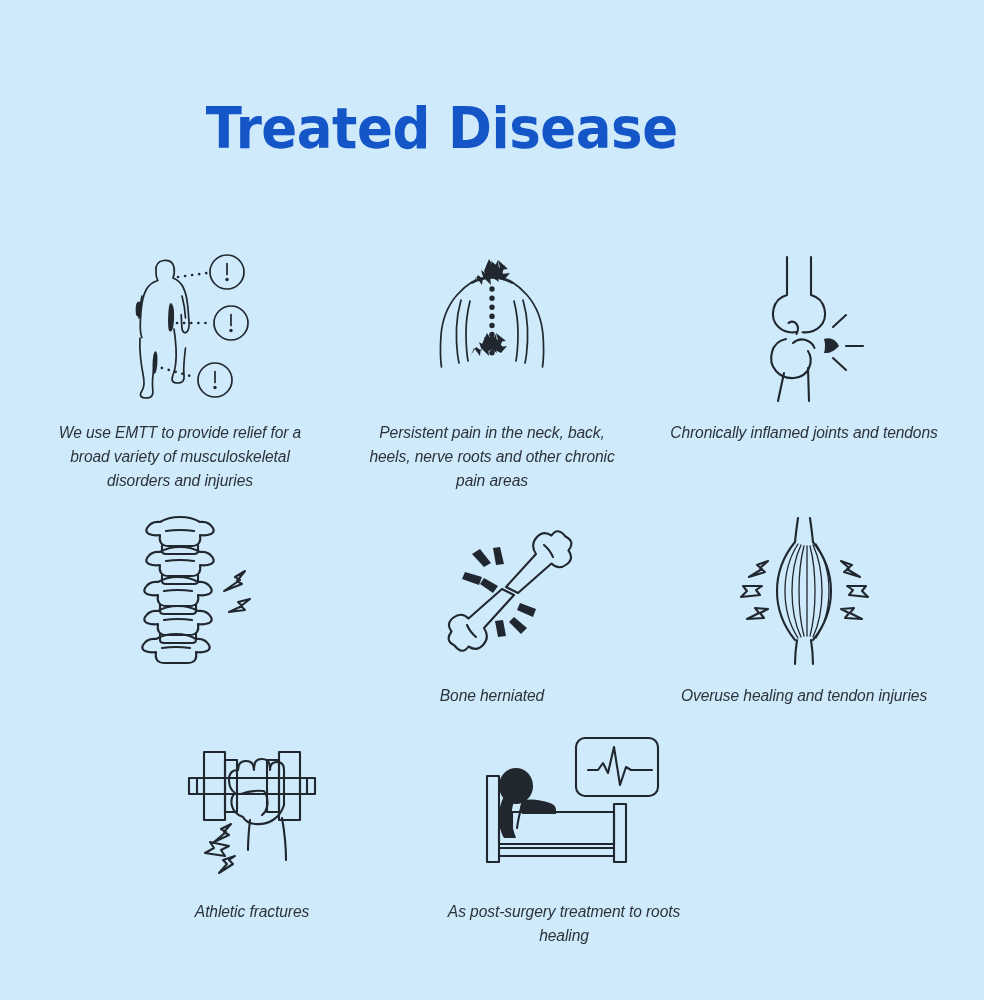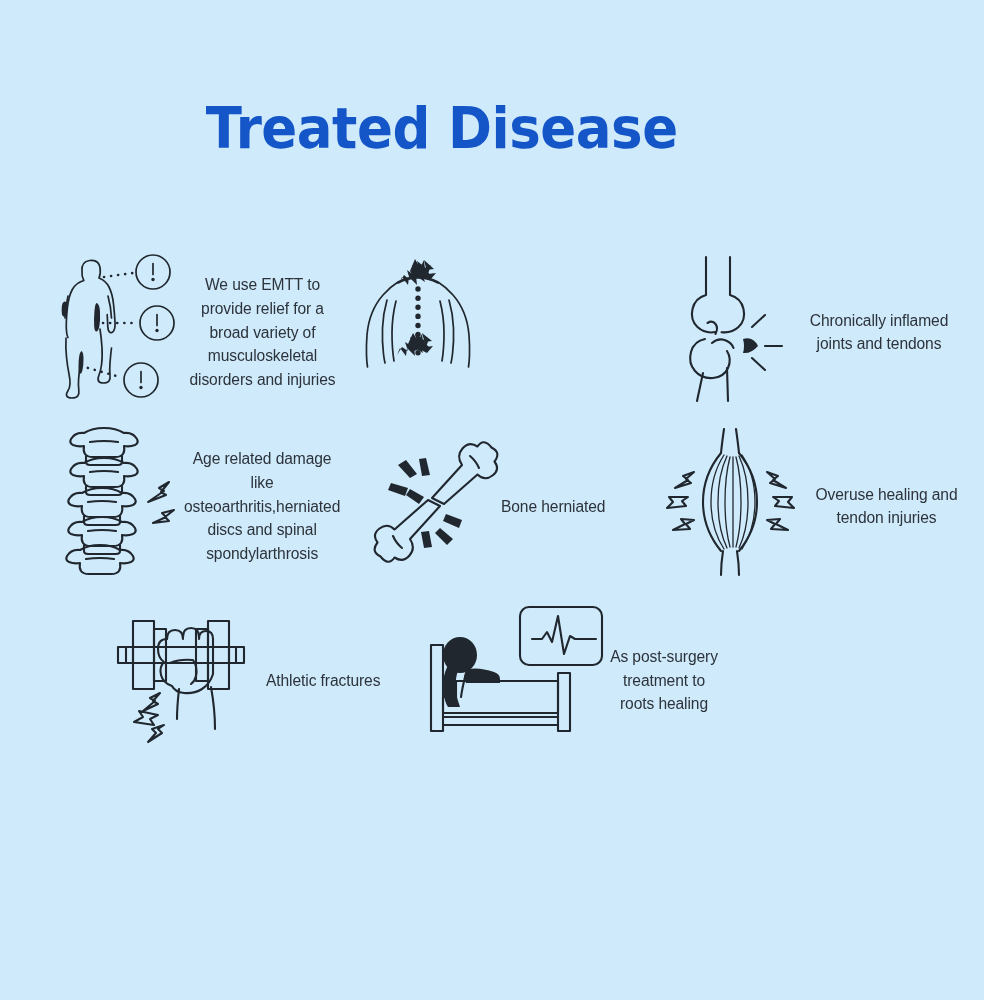--- a/index.html
+++ b/index.html
@@ -50,21 +50,23 @@
     width: 100%;
   }
   .row-1 { margin-top: 48px; }
   .row-2 { margin-top: 14px; }
   .row-3 { margin-top: 14px; }
 
   .card {
     flex: 0 0 312px;
     width: 312px;
     display: flex;
+    flex-direction: column;
     align-items: center;
+    font-style: italic;
   }
   .row-3 .card:first-child { margin-left: 72px; }
 
   .icon-box {
     height: 160px;
     display: flex;
     align-items: flex-end;
     justify-content: center;
   }
   .icon-box svg { display: block; overflow: visible; }
@@ -167,20 +169,21 @@
 
             <path class="ln-dot" style="stroke-width:5.4; stroke-dasharray:0.1 9;" d="M82 36 L82 104"></path>
 
             <path class="sld" d="M68 22 l6 5 l-3 -10 l8 6 l-3 -11 l7 5 l-2 -9 l9 7 l-2 -8 l10 9 l-8 1 l6 7 l-10 -3 l3 8 l-9 -6 l1 9 l-8 -8 l-1 8 l-6 -8 l-3 7 z"></path>
             <path class="sld" d="M79 6 l5 9 l4 -8 l1 10 l6 -5 l-3 9 l8 -1 l-6 7 l-9 -4 l-7 3 l-4 -8 z"></path>
 
             <path class="sld" d="M66 94 l6 4 l-3 -9 l8 5 l-3 -10 l7 5 l-2 -8 l9 6 l-2 -7 l10 8 l-8 1 l6 6 l-10 -3 l3 8 l-9 -6 l1 9 l-8 -8 l-1 8 l-6 -8 l-3 7 z"></path>
             <path class="sld" d="M77 80 l5 8 l4 -7 l1 9 l6 -4 l-3 8 l7 -1 l-6 7 l-8 -4 l-7 3 l-4 -8 z"></path>
           </svg>
         </div>
+        <div class="caption">Persistent pain in the neck, back, heels, nerve roots and other chronic pain areas</div>
       </div>
 
       <div class="card">
         <div class="icon-box">
           <svg width="150" height="148" viewBox="0 0 150 148" aria-hidden="true">
 
             <path class="ln" d="M58 2 L58 40 q-11 3 -13.5 14 q-2.5 11 5 18 q7.5 7 18 5"></path>
             <path class="ln" d="M82 2 L82 40 q11 3 13.5 14 q2.5 11 -5 18 q-7 6.5 -17 5.2"></path>
             <path class="ln" d="M67.5 79 q3 -6 0 -10 q-3 -4 -8 -1"></path>
 
@@ -224,21 +227,20 @@
               <path d="M60 120 l0 6 q0 3 4 3 l28 0 q4 0 4 -3 l0 -6"></path>
 
               <path d="M43 131 q4 -7 13 -6 q8 -5 20 -5 q12 0 20 5 q9 -1 13 6 q2 4 -2 6 q-5 2 -11 1 q1 5 -1 8 q-2 3 -8 3 l-22 0 q-6 0 -8 -3 q-2 -3 -1 -8 q-6 1 -11 -1 q-4 -2 -2 -6 z"></path>
               <path d="M62 134 q14 -2 28 0"></path>
             </g>
 
             <path class="ln" d="M145 57 l-10 6 l5 3 l-16 11 l18 -7 l-5 -3 z"></path>
             <path class="ln" d="M150 85 l-12 3 l4 4 l-13 6 l16 -2 l-4 -4 z"></path>
           </svg>
         </div>
-        <div class="caption">Age related damage like osteoarthritis,herniated discs and spinal spondylarthrosis</div>
       </div>
 
       <div class="card">
         <div class="icon-box">
           <svg width="165" height="150" viewBox="0 0 165 150" aria-hidden="true">
 
             <path class="ln" d="M96 71 L126 38 q-6 -9 0.5 -16.5 q6.5 -7.5 15 -2 q6 -9 14 1 q10 5 3 14 q6 8 -2 14 q-8 6 -15 -1 L108 77 z"></path>
             <path class="ln" d="M134 29 q6 5 9 12"></path>
 
             <path class="ln" d="M104 79 L74 112 q6 9 -0.5 16.5 q-6.5 7.5 -15 2 q-6 9 -14 -1 q-10 -5 -3 -14 q-6 -8 2 -14 q8 -6 15 1 L92 73 z"></path>

